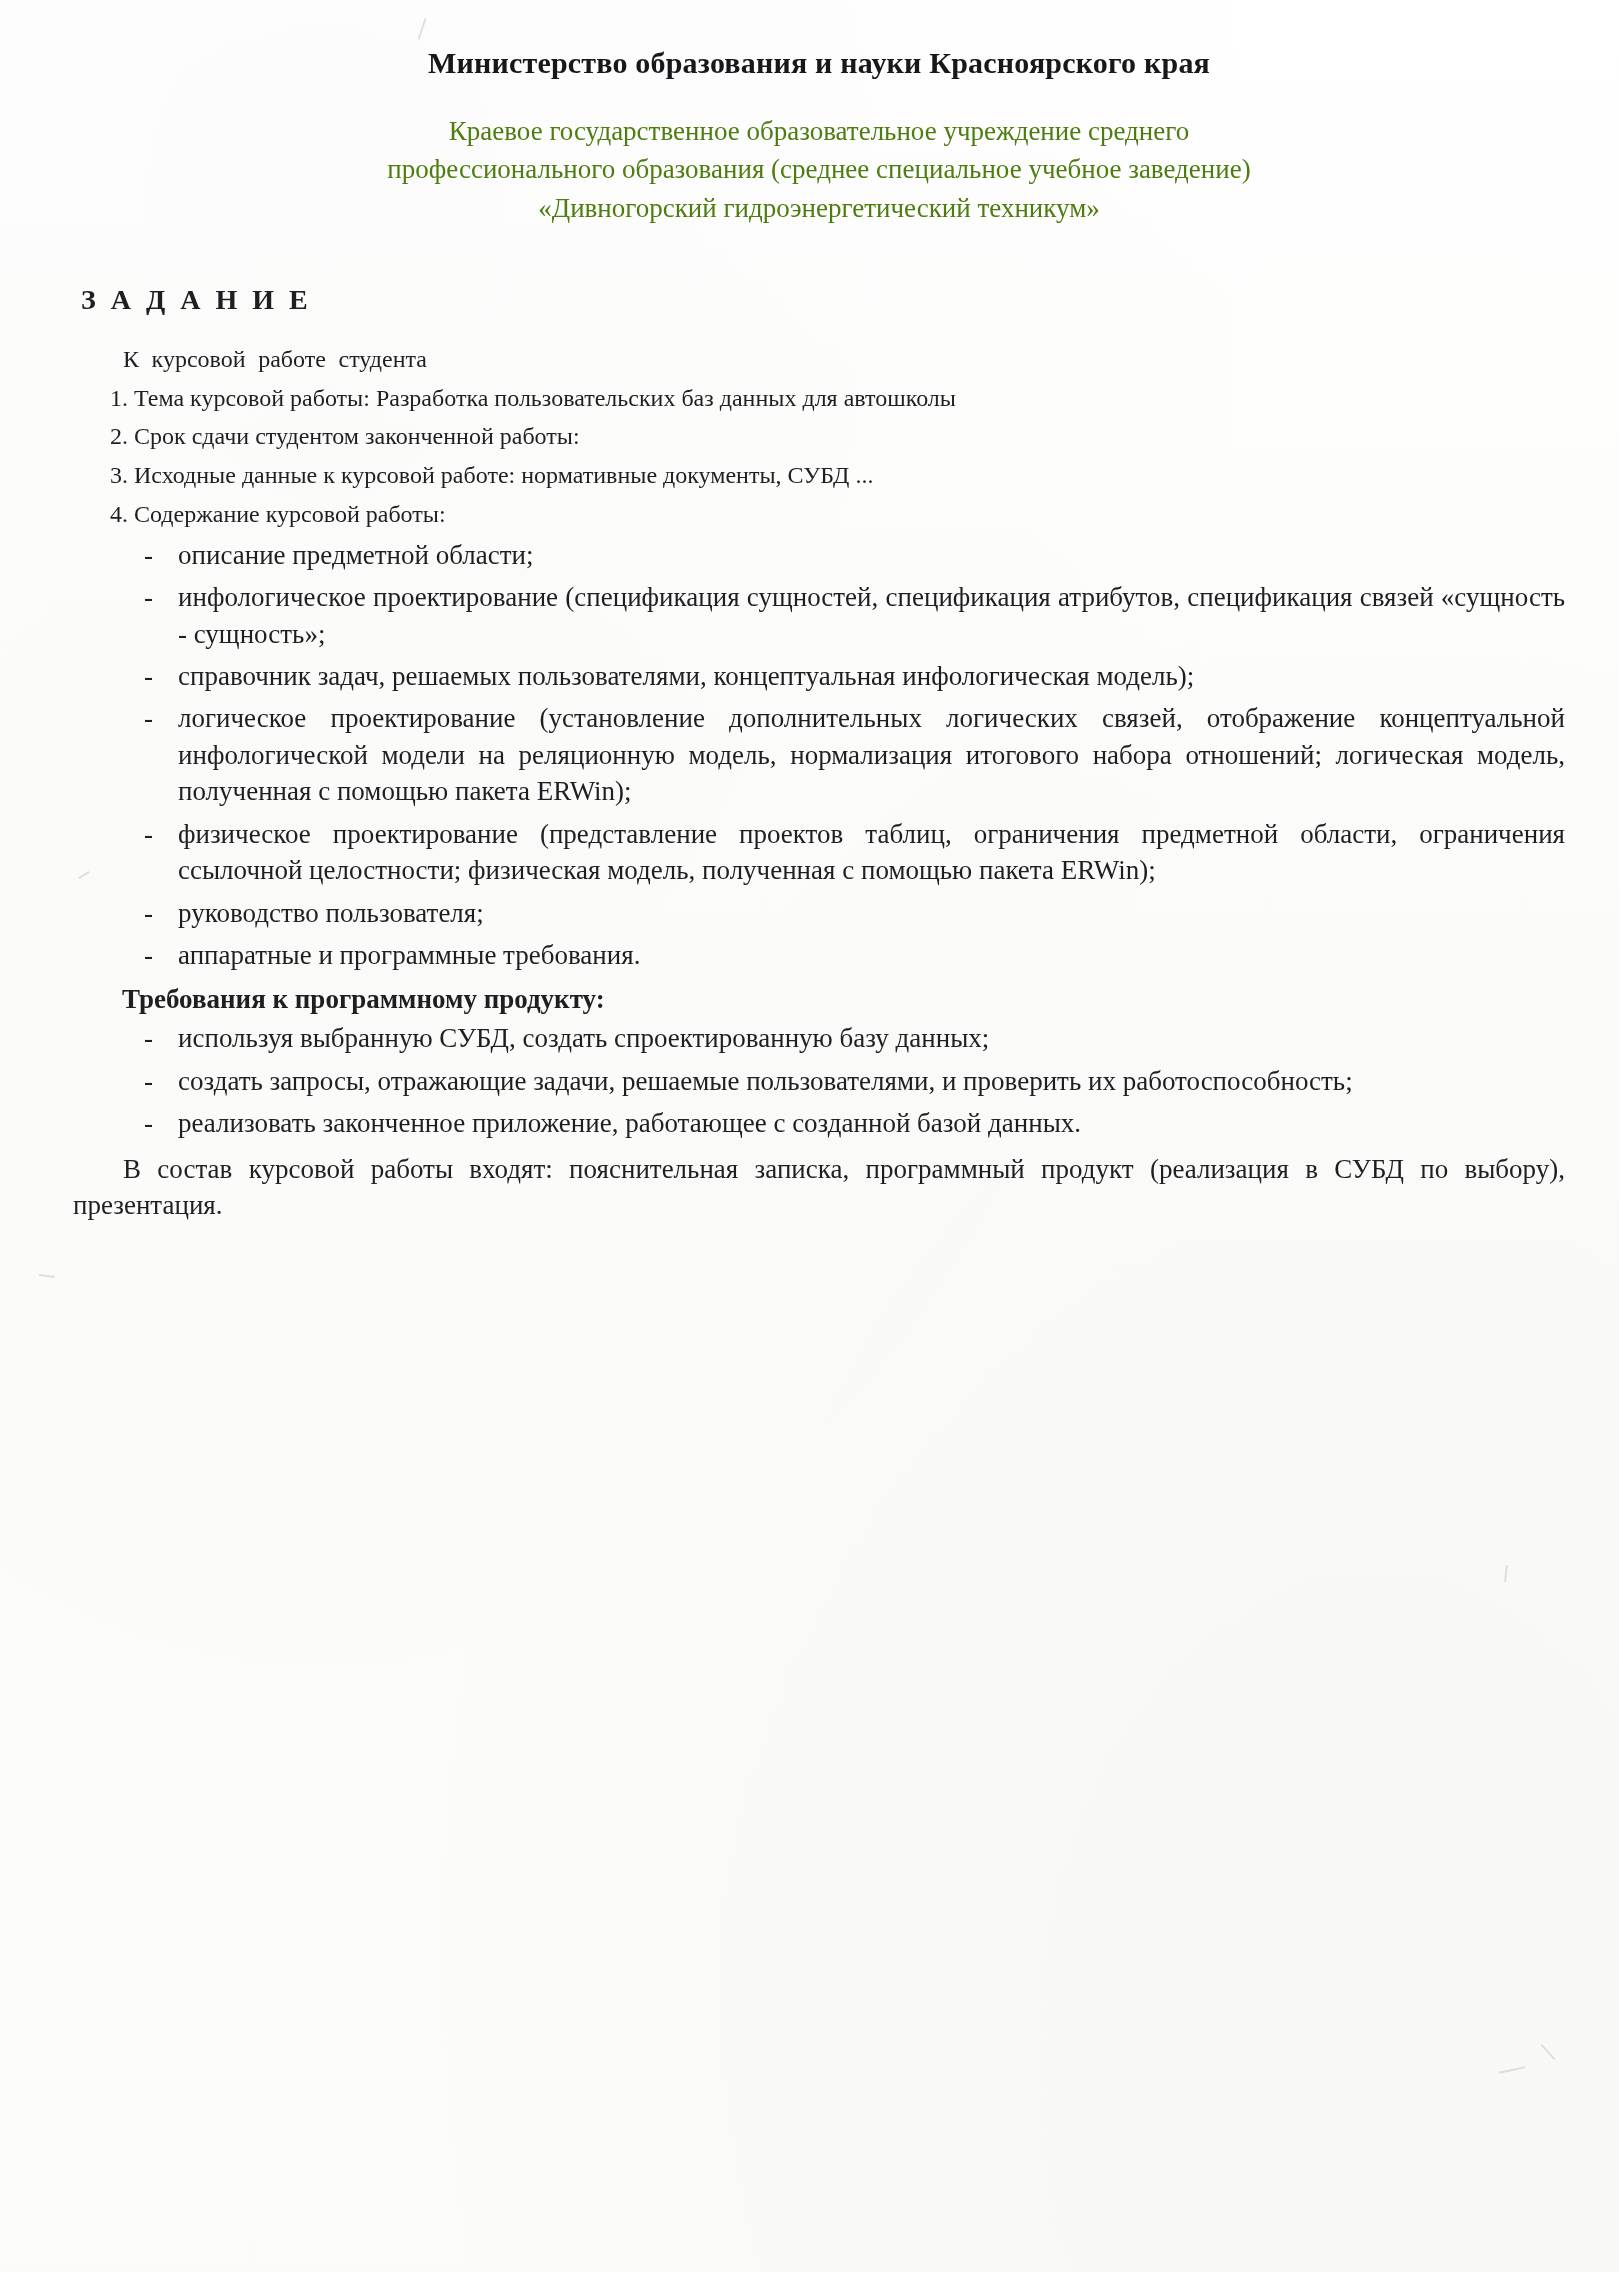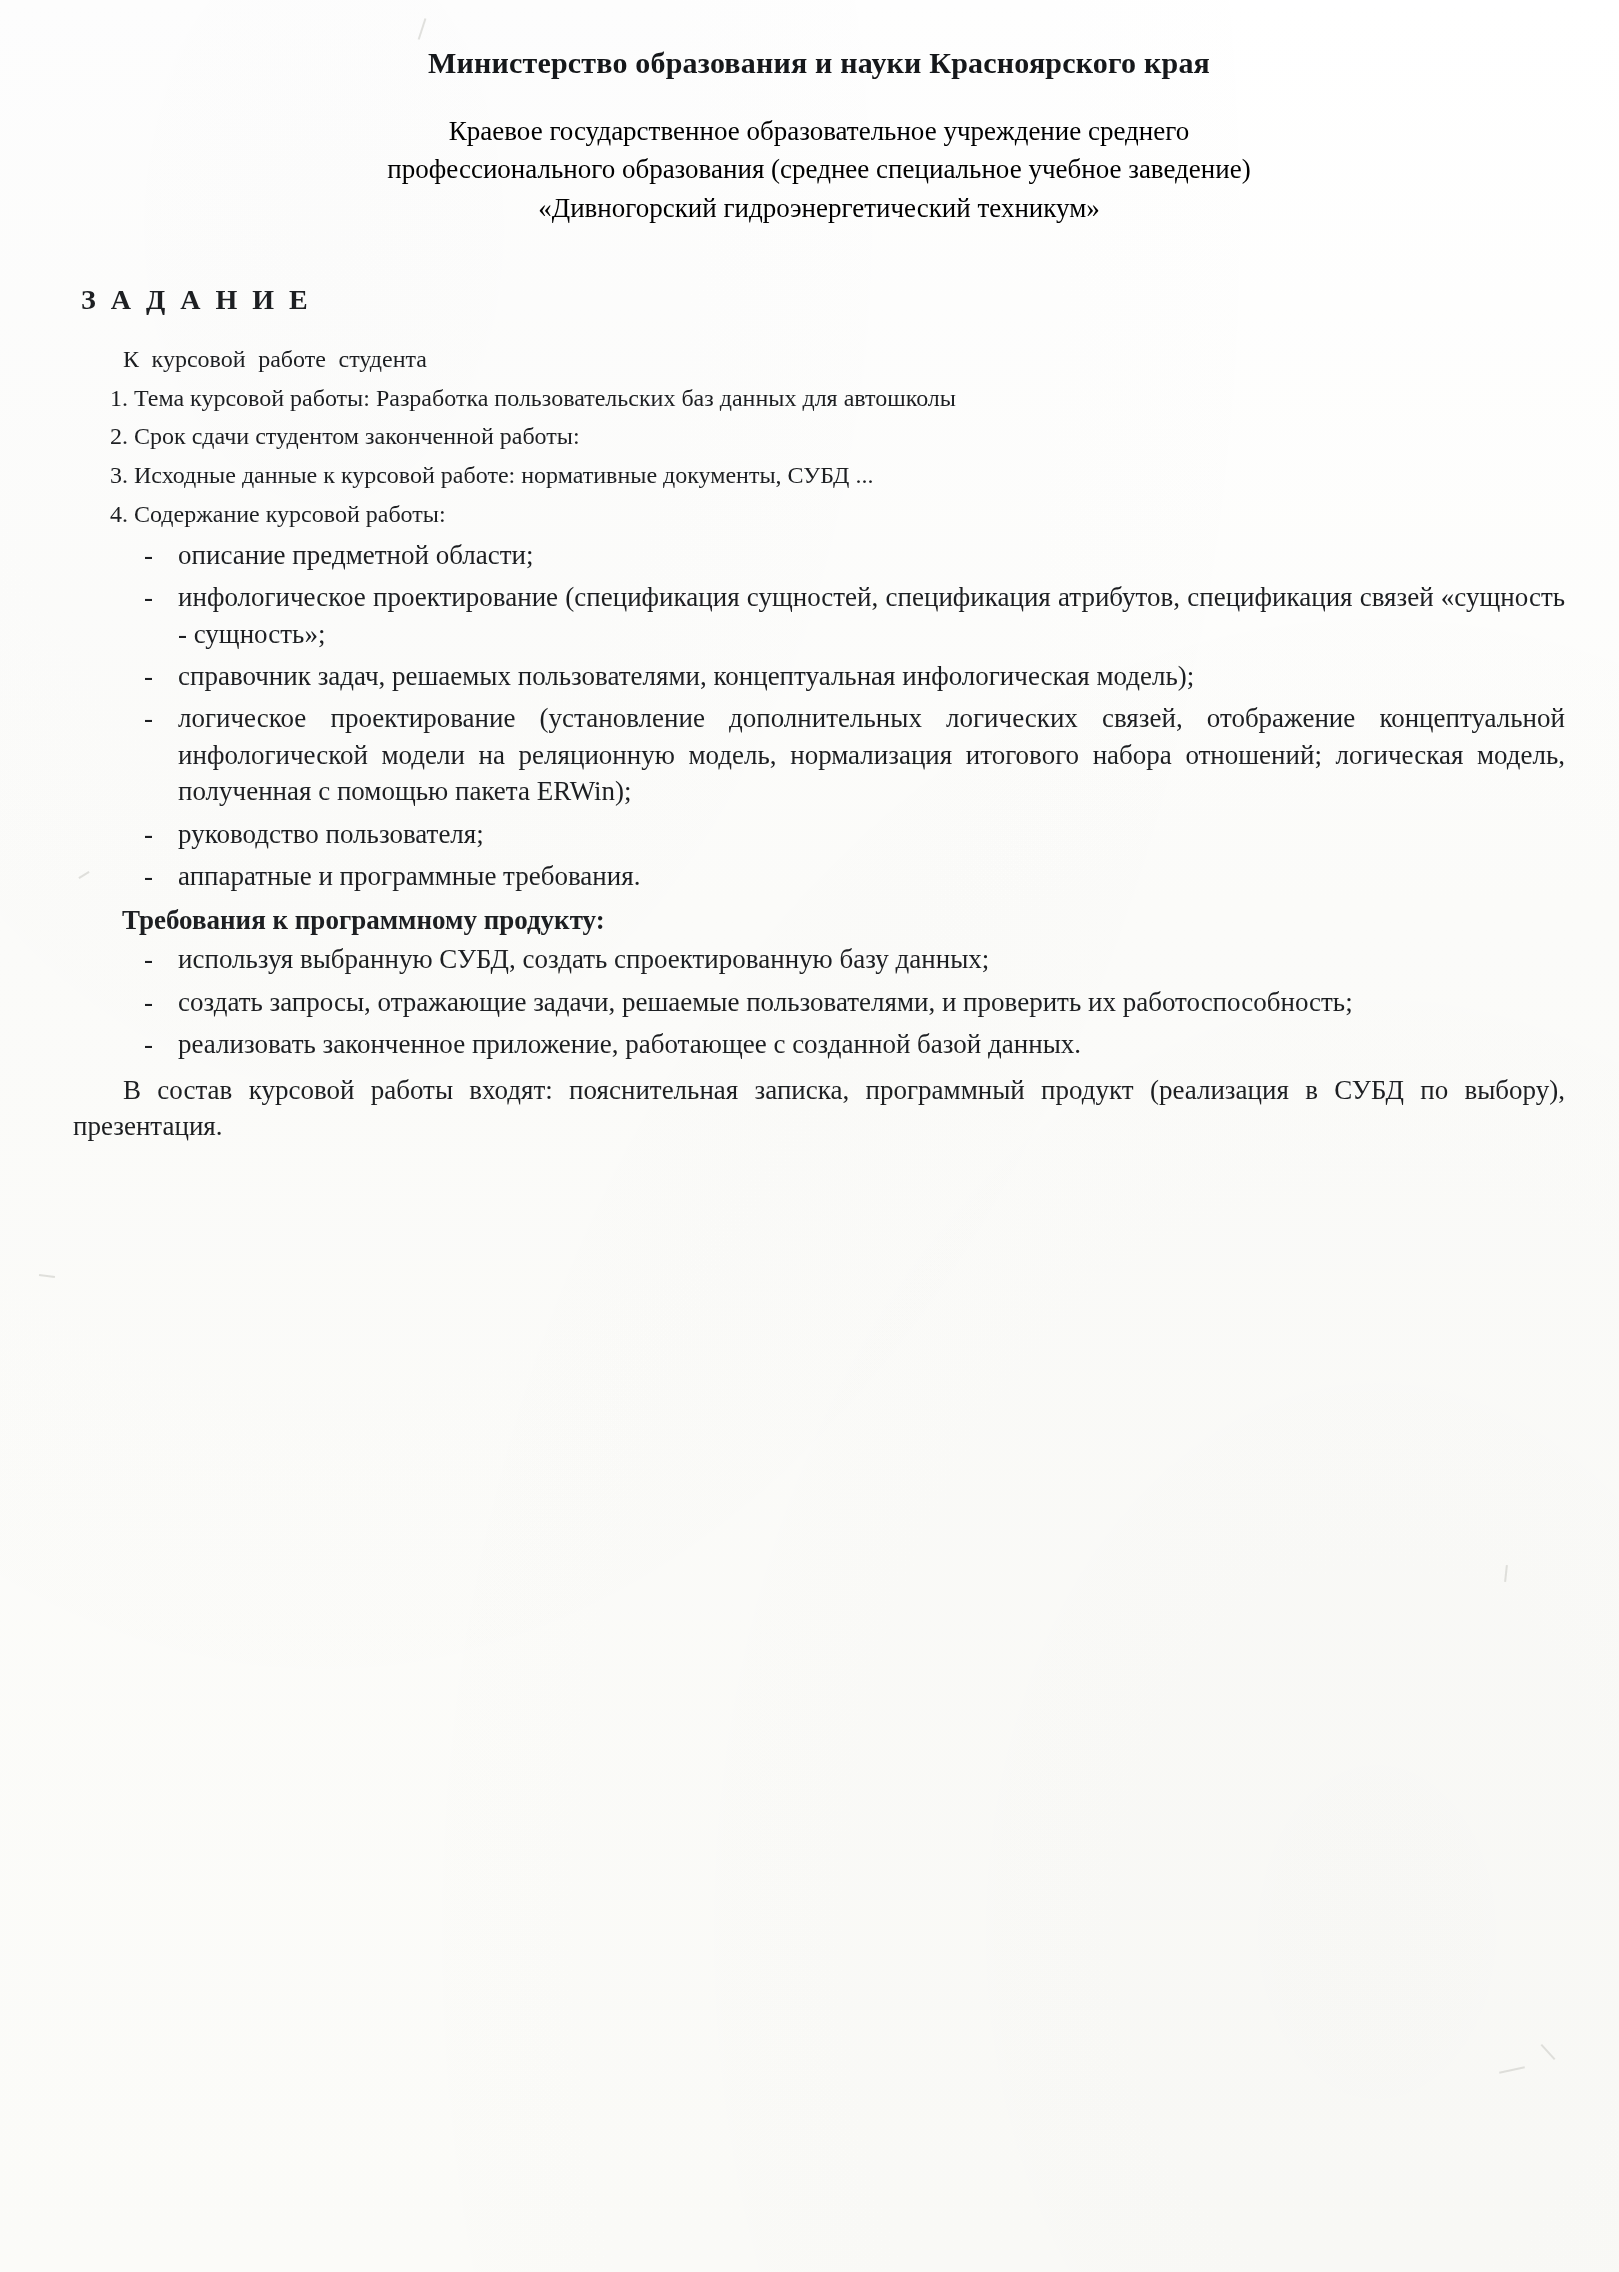--- a/index.html
+++ b/index.html
@@ -43,21 +43,21 @@
     font-size: 30px;
     letter-spacing: 0.2px;
     margin-bottom: 32px;
     color: #16181b;
   }
 
   .org-block {
     text-align: center;
     font-size: 27px;
     line-height: 1.42;
-    color: #000000;
+    color: #4d7c0f;
     margin: 0 auto 57px auto;
     width: 1262px;
   }
 
   .section-title {
     font-weight: bold;
     font-size: 28px;
     letter-spacing: 4px;
     margin-bottom: 27px;
     margin-left: 8px;
@@ -184,20 +184,21 @@
       <li>
         <span class="dash">-</span>
         <span>справочник задач, решаемых пользователями, концептуальная инфологическая модель);</span>
       </li>
       <li>
         <span class="dash">-</span>
         <span>логическое проектирование (установление дополнительных логических связей, отображение концептуальной инфологической модели на реляционную модель, нормализация итогового набора отношений; логическая модель, полученная с помощью пакета ERWin);</span>
       </li>
       <li>
         <span class="dash">-</span>
+        <span>физическое проектирование (представление проектов таблиц, ограничения предметной области, ограничения ссылочной целостности; физическая модель, полученная с помощью пакета ERWin);</span>
       </li>
       <li>
         <span class="dash">-</span>
         <span>руководство пользователя;</span>
       </li>
       <li>
         <span class="dash">-</span>
         <span>аппаратные и программные требования.</span>
       </li>
     </ul>

